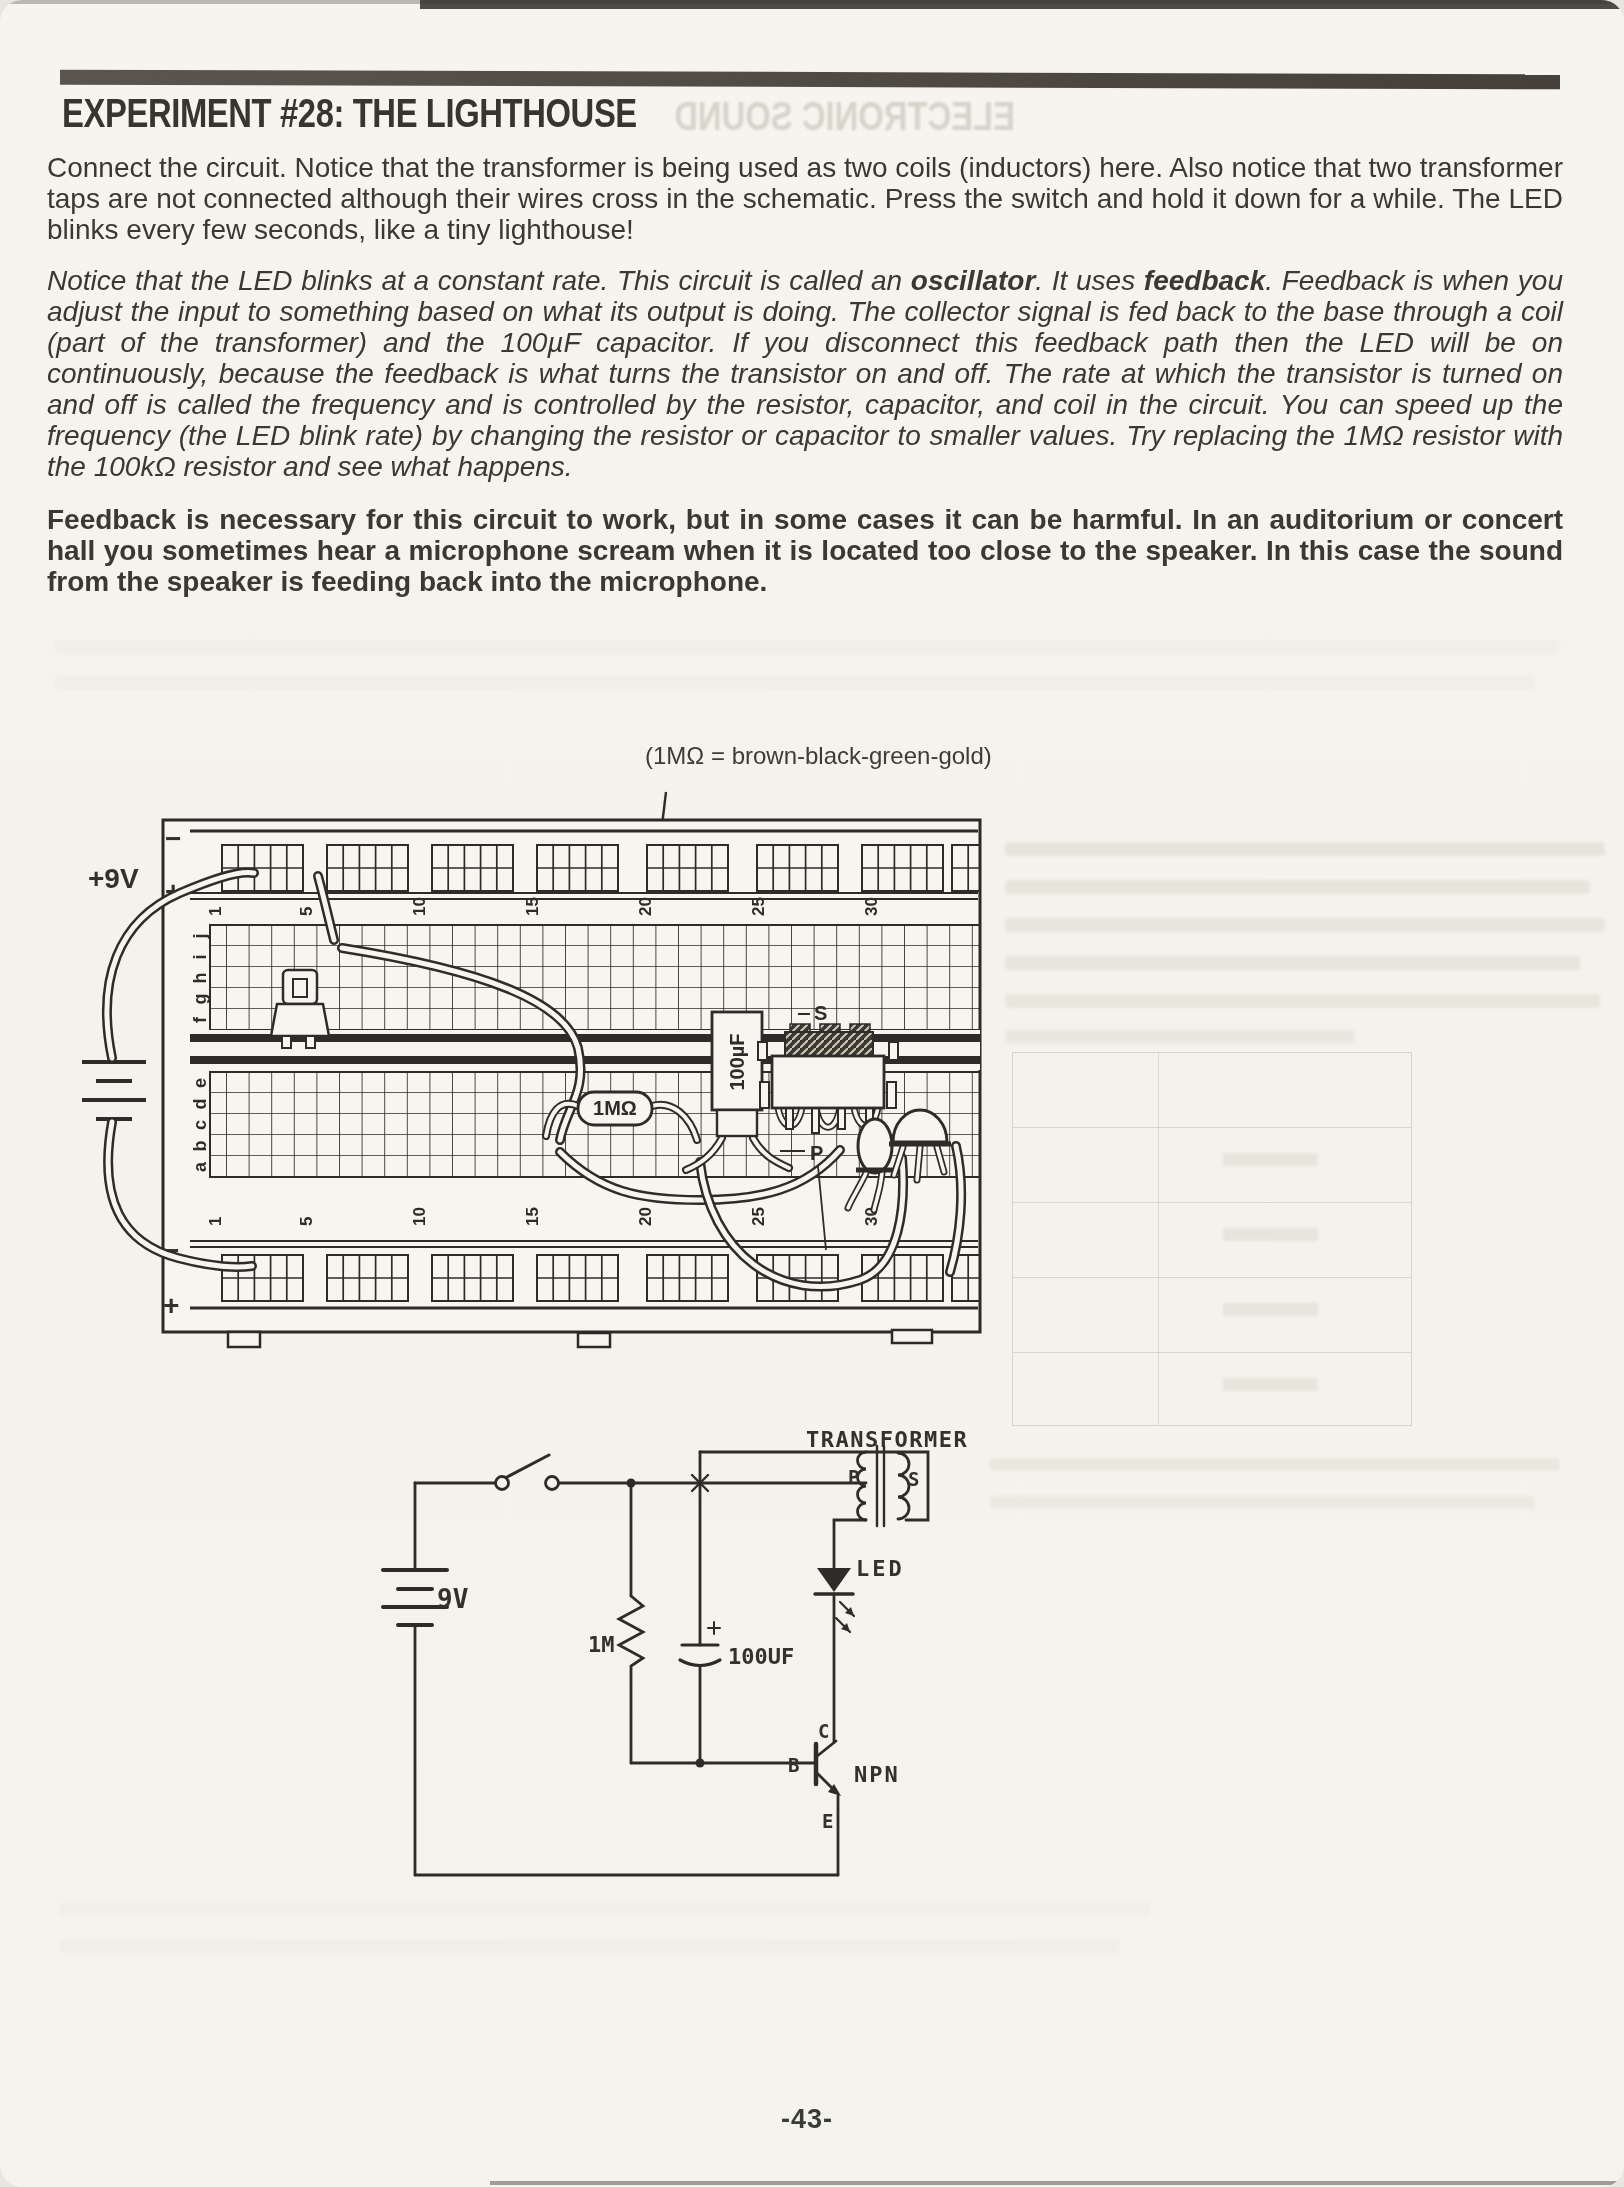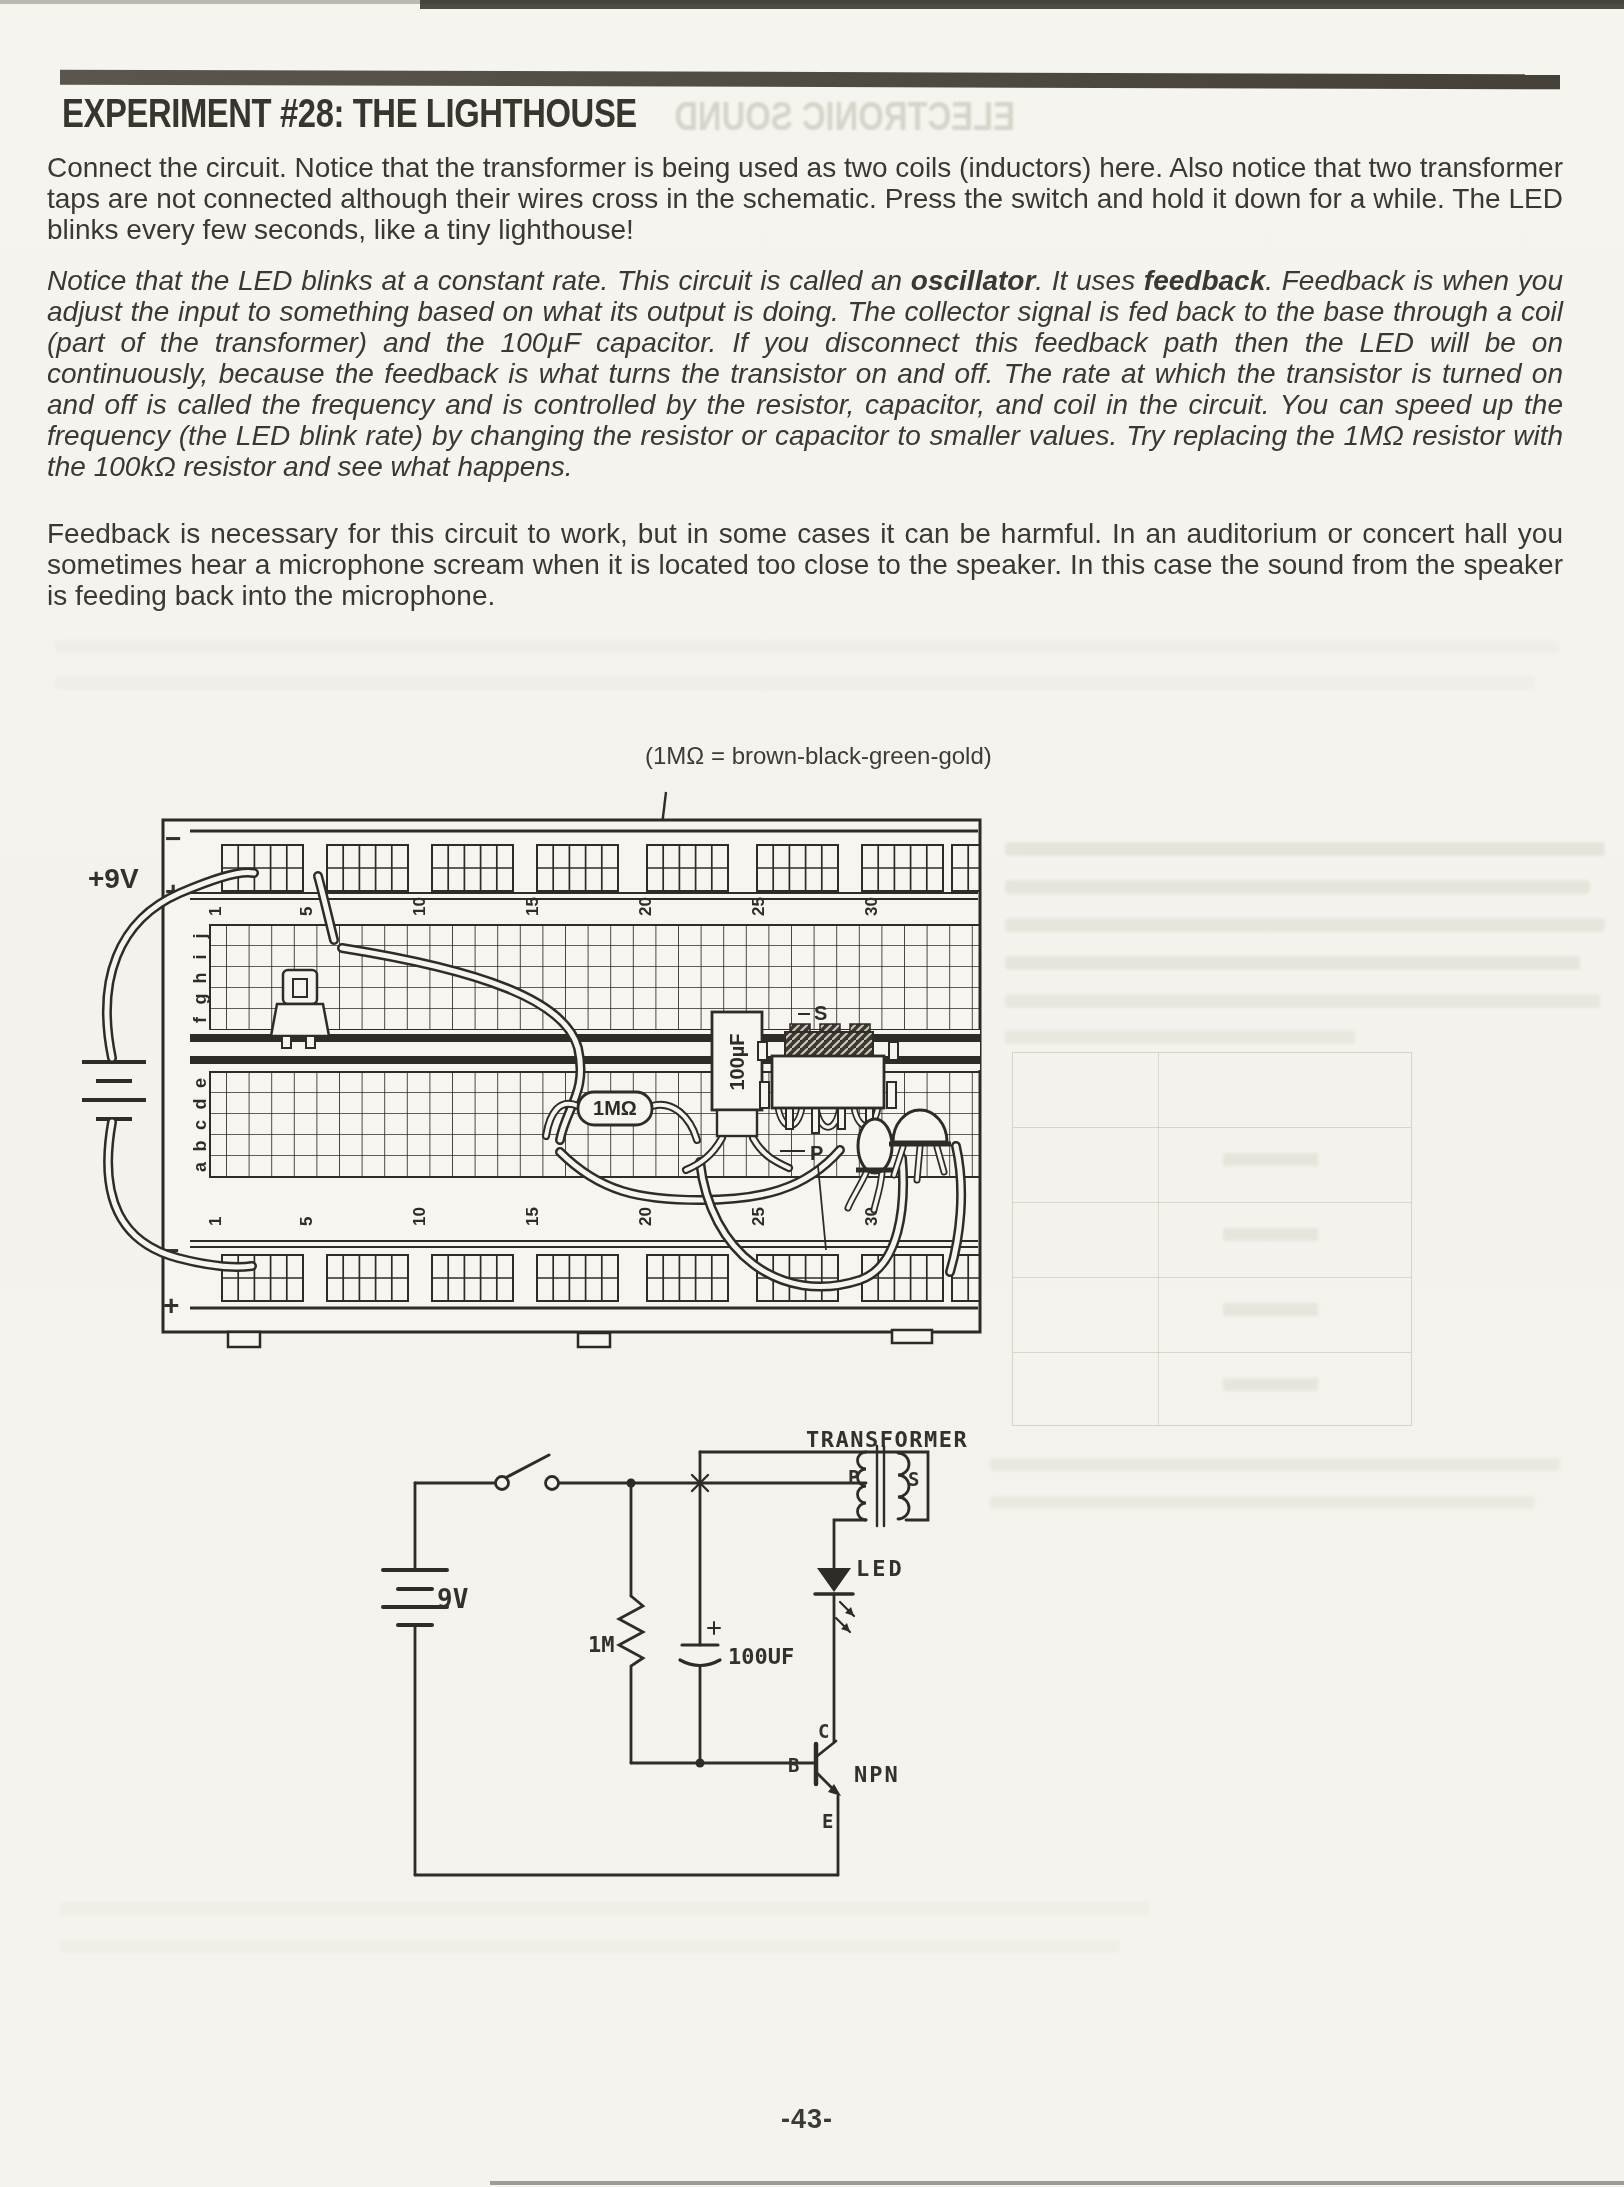--- a/index.html
+++ b/index.html
@@ -1,36 +1,36 @@
 <!DOCTYPE html>
 <html><head>
 <meta charset="utf-8">
 <style>
   html,body{margin:0;padding:0;background:#e8e6e0;}
   .page{
     position:relative; width:1624px; height:2187px; overflow:hidden;
     background:linear-gradient(180deg,#f6f4ef 0%,#f4f2ec 45%,#f5f3ed 100%);
-    font-family:"Liberation Sans", sans-serif; color:#3b3833;
+    font-family:"Liberation Sans", sans-serif; color:#3b3833;border-radius:22px;
   }
   
   .scan-top-1{position:absolute;left:0;top:0;width:1624px;height:4px;background:#8a867c;opacity:.55;}
   .scan-top-2{position:absolute;left:420px;top:0;width:1204px;height:9px;background:#3a3831;opacity:.9;}
   .scan-bottom{position:absolute;left:490px;top:2181px;width:1134px;height:4px;background:#4a463f;opacity:.5;}
   
   .title-bar{position:absolute;left:60px;top:72px;width:1500px;height:15px;
     background:linear-gradient(90deg,#5a554d,#454139);transform:rotate(.18deg);}
   .page-title{position:absolute;left:62px;top:90px;font-size:41px;font-weight:bold;
     letter-spacing:-.5px;color:#38352f;transform:scaleX(.80);transform-origin:left;white-space:nowrap;}
   .ghost-title{position:absolute;left:1015px;top:94px;font-size:40px;font-weight:bold;
     color:#97907c;opacity:.32;filter:blur(1.2px);transform:scaleX(-.82);transform-origin:left;white-space:nowrap;}
   
   .para{position:absolute;left:47px;width:1516px;font-size:28px;line-height:31px;
     text-align:justify;color:#3b3833;}
   .para b{font-weight:bold;}
-  .p1{top:152px;} .p2{top:265px;font-style:italic;} .p3{top:518px;}
+  .p1{top:152px;} .p2{top:265px;font-style:italic;} .p3{top:504px;font-weight:bold;}
   
   .callout{position:absolute;left:645px;top:742px;font-size:24px;color:#3d3b36;white-space:nowrap;text-align:right;}
   
   .bb-svg{position:absolute;left:40px;top:735px;}
   .sch-svg{position:absolute;left:350px;top:1410px;}
   
   .ghost-bar{position:absolute;background:#a89f8a;filter:blur(1.6px);border-radius:4px;}
   .ghost-table{position:absolute;left:1012px;top:1052px;width:398px;height:372px;
     border:1.5px solid rgba(150,140,115,.30);}
   .ghost-table .h{position:absolute;left:0;width:100%;height:0;border-top:1.5px solid rgba(150,140,115,.28);}

